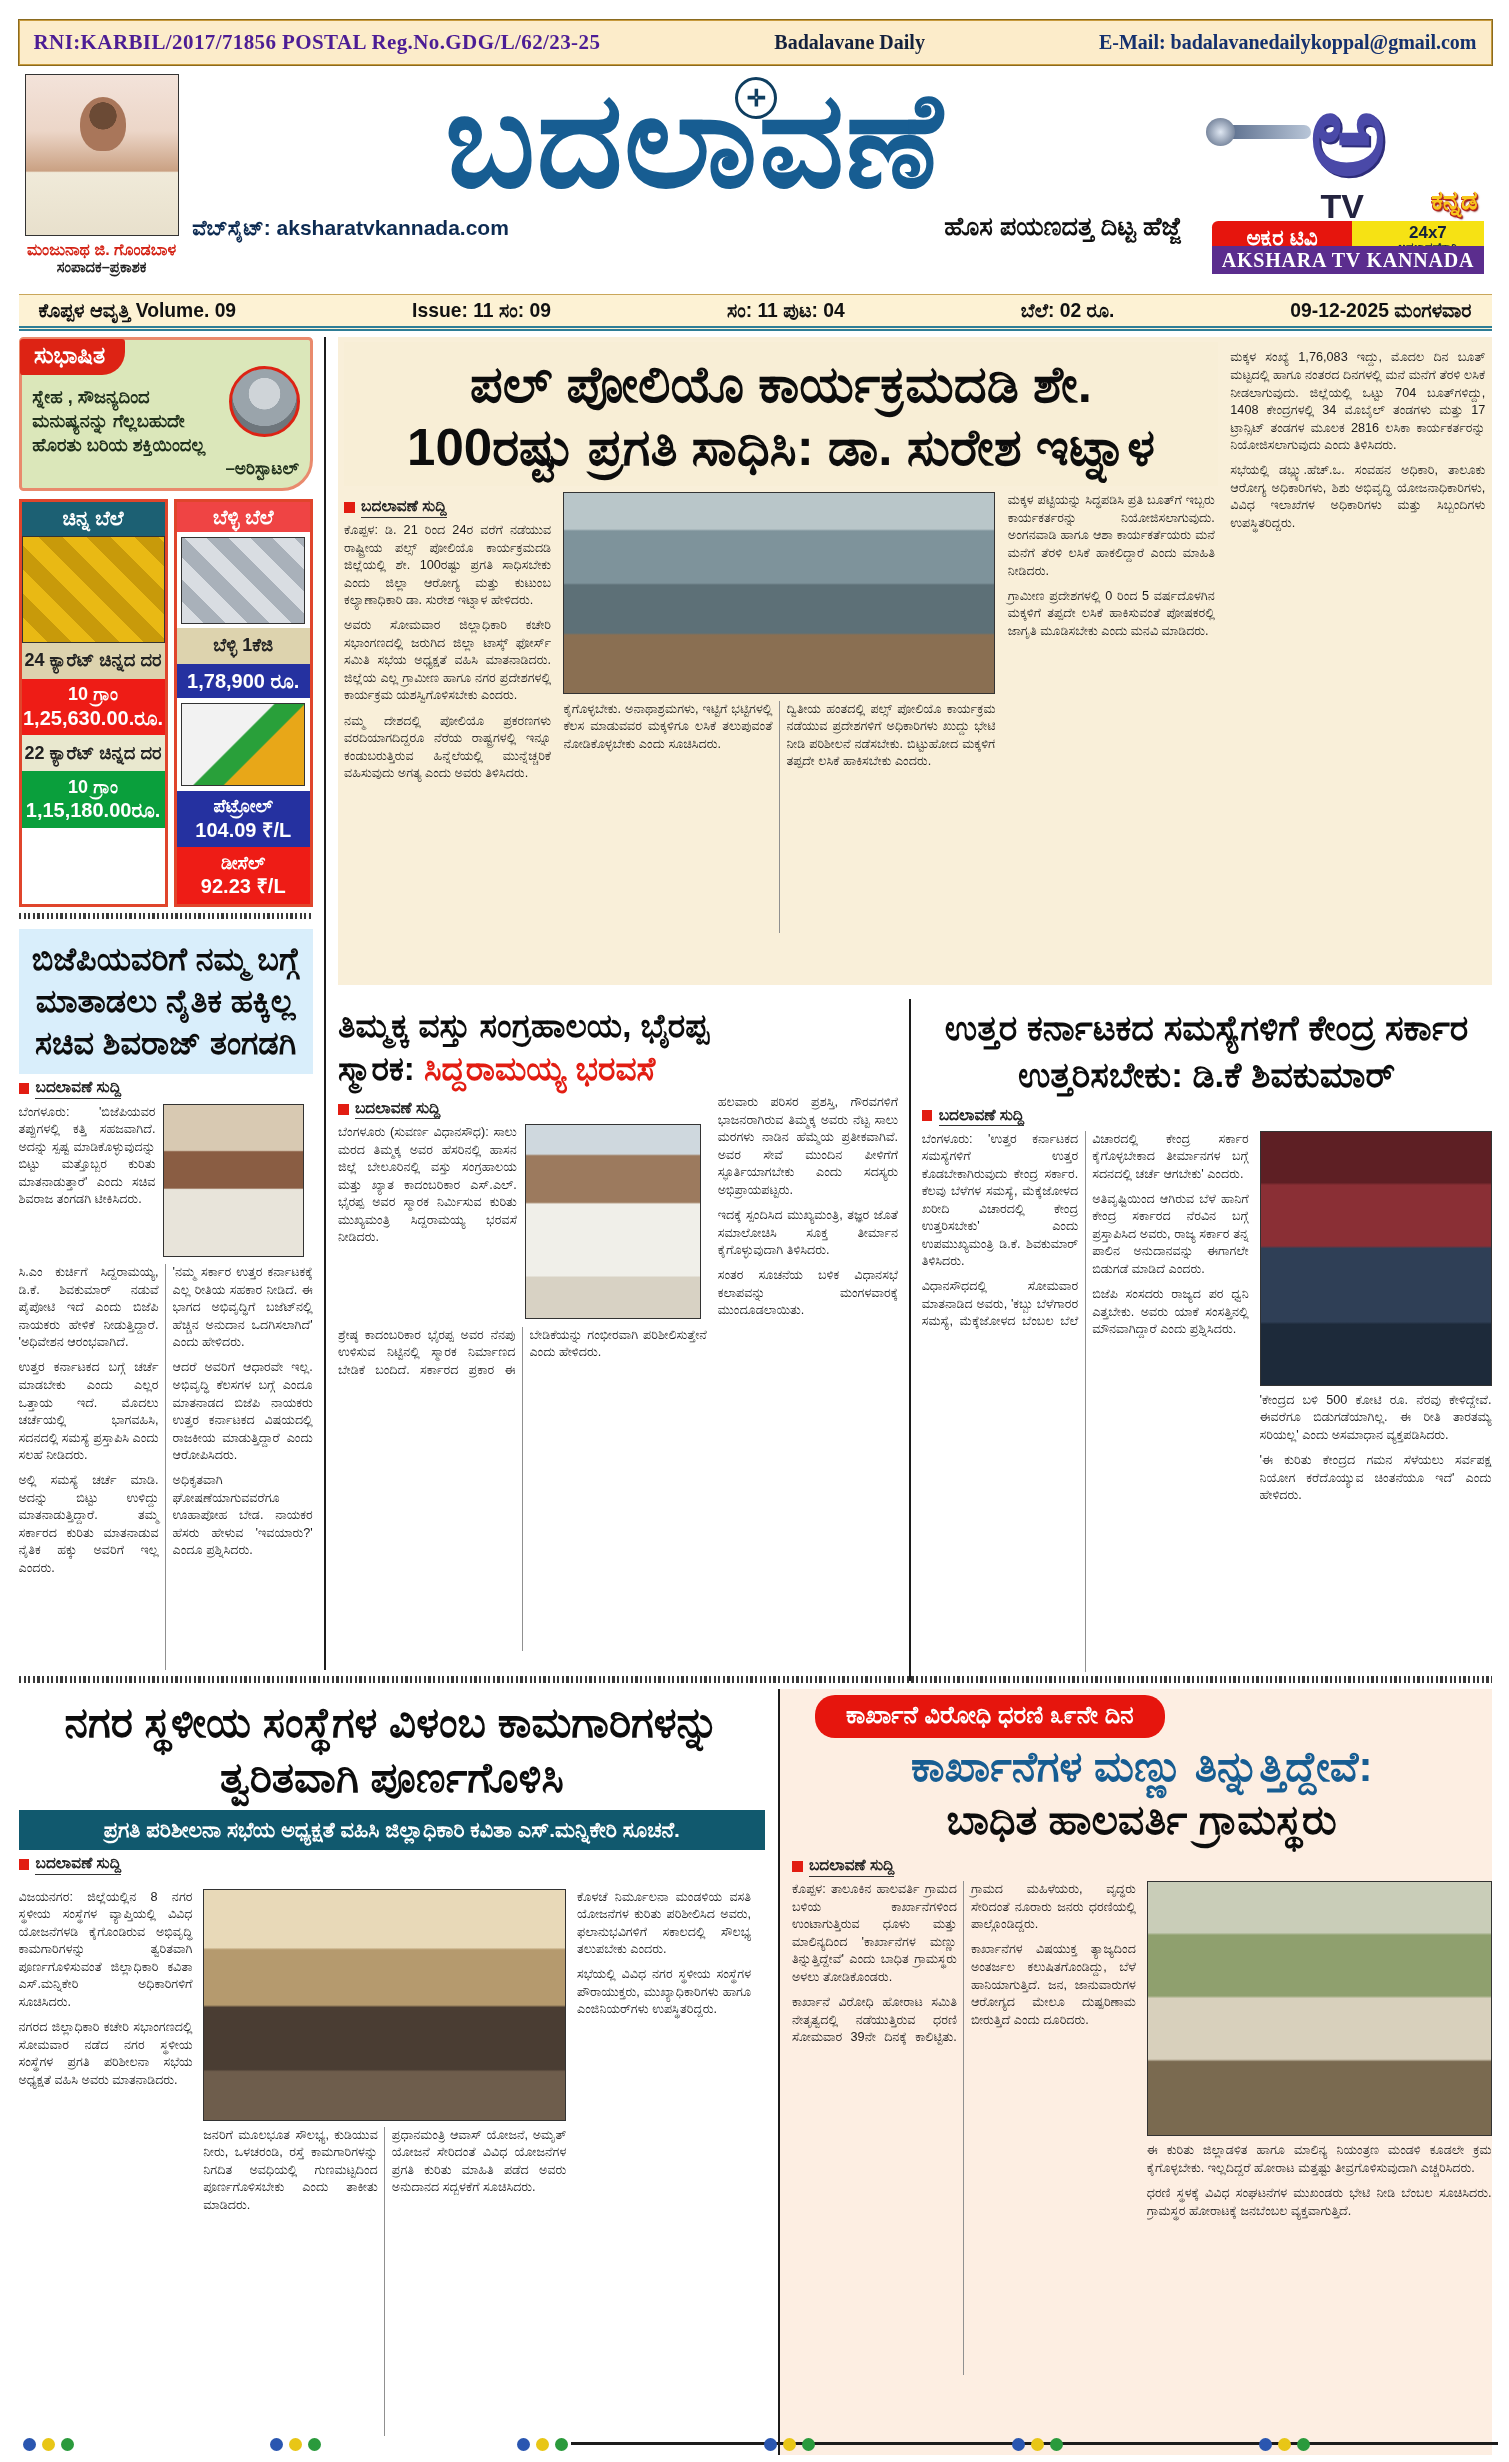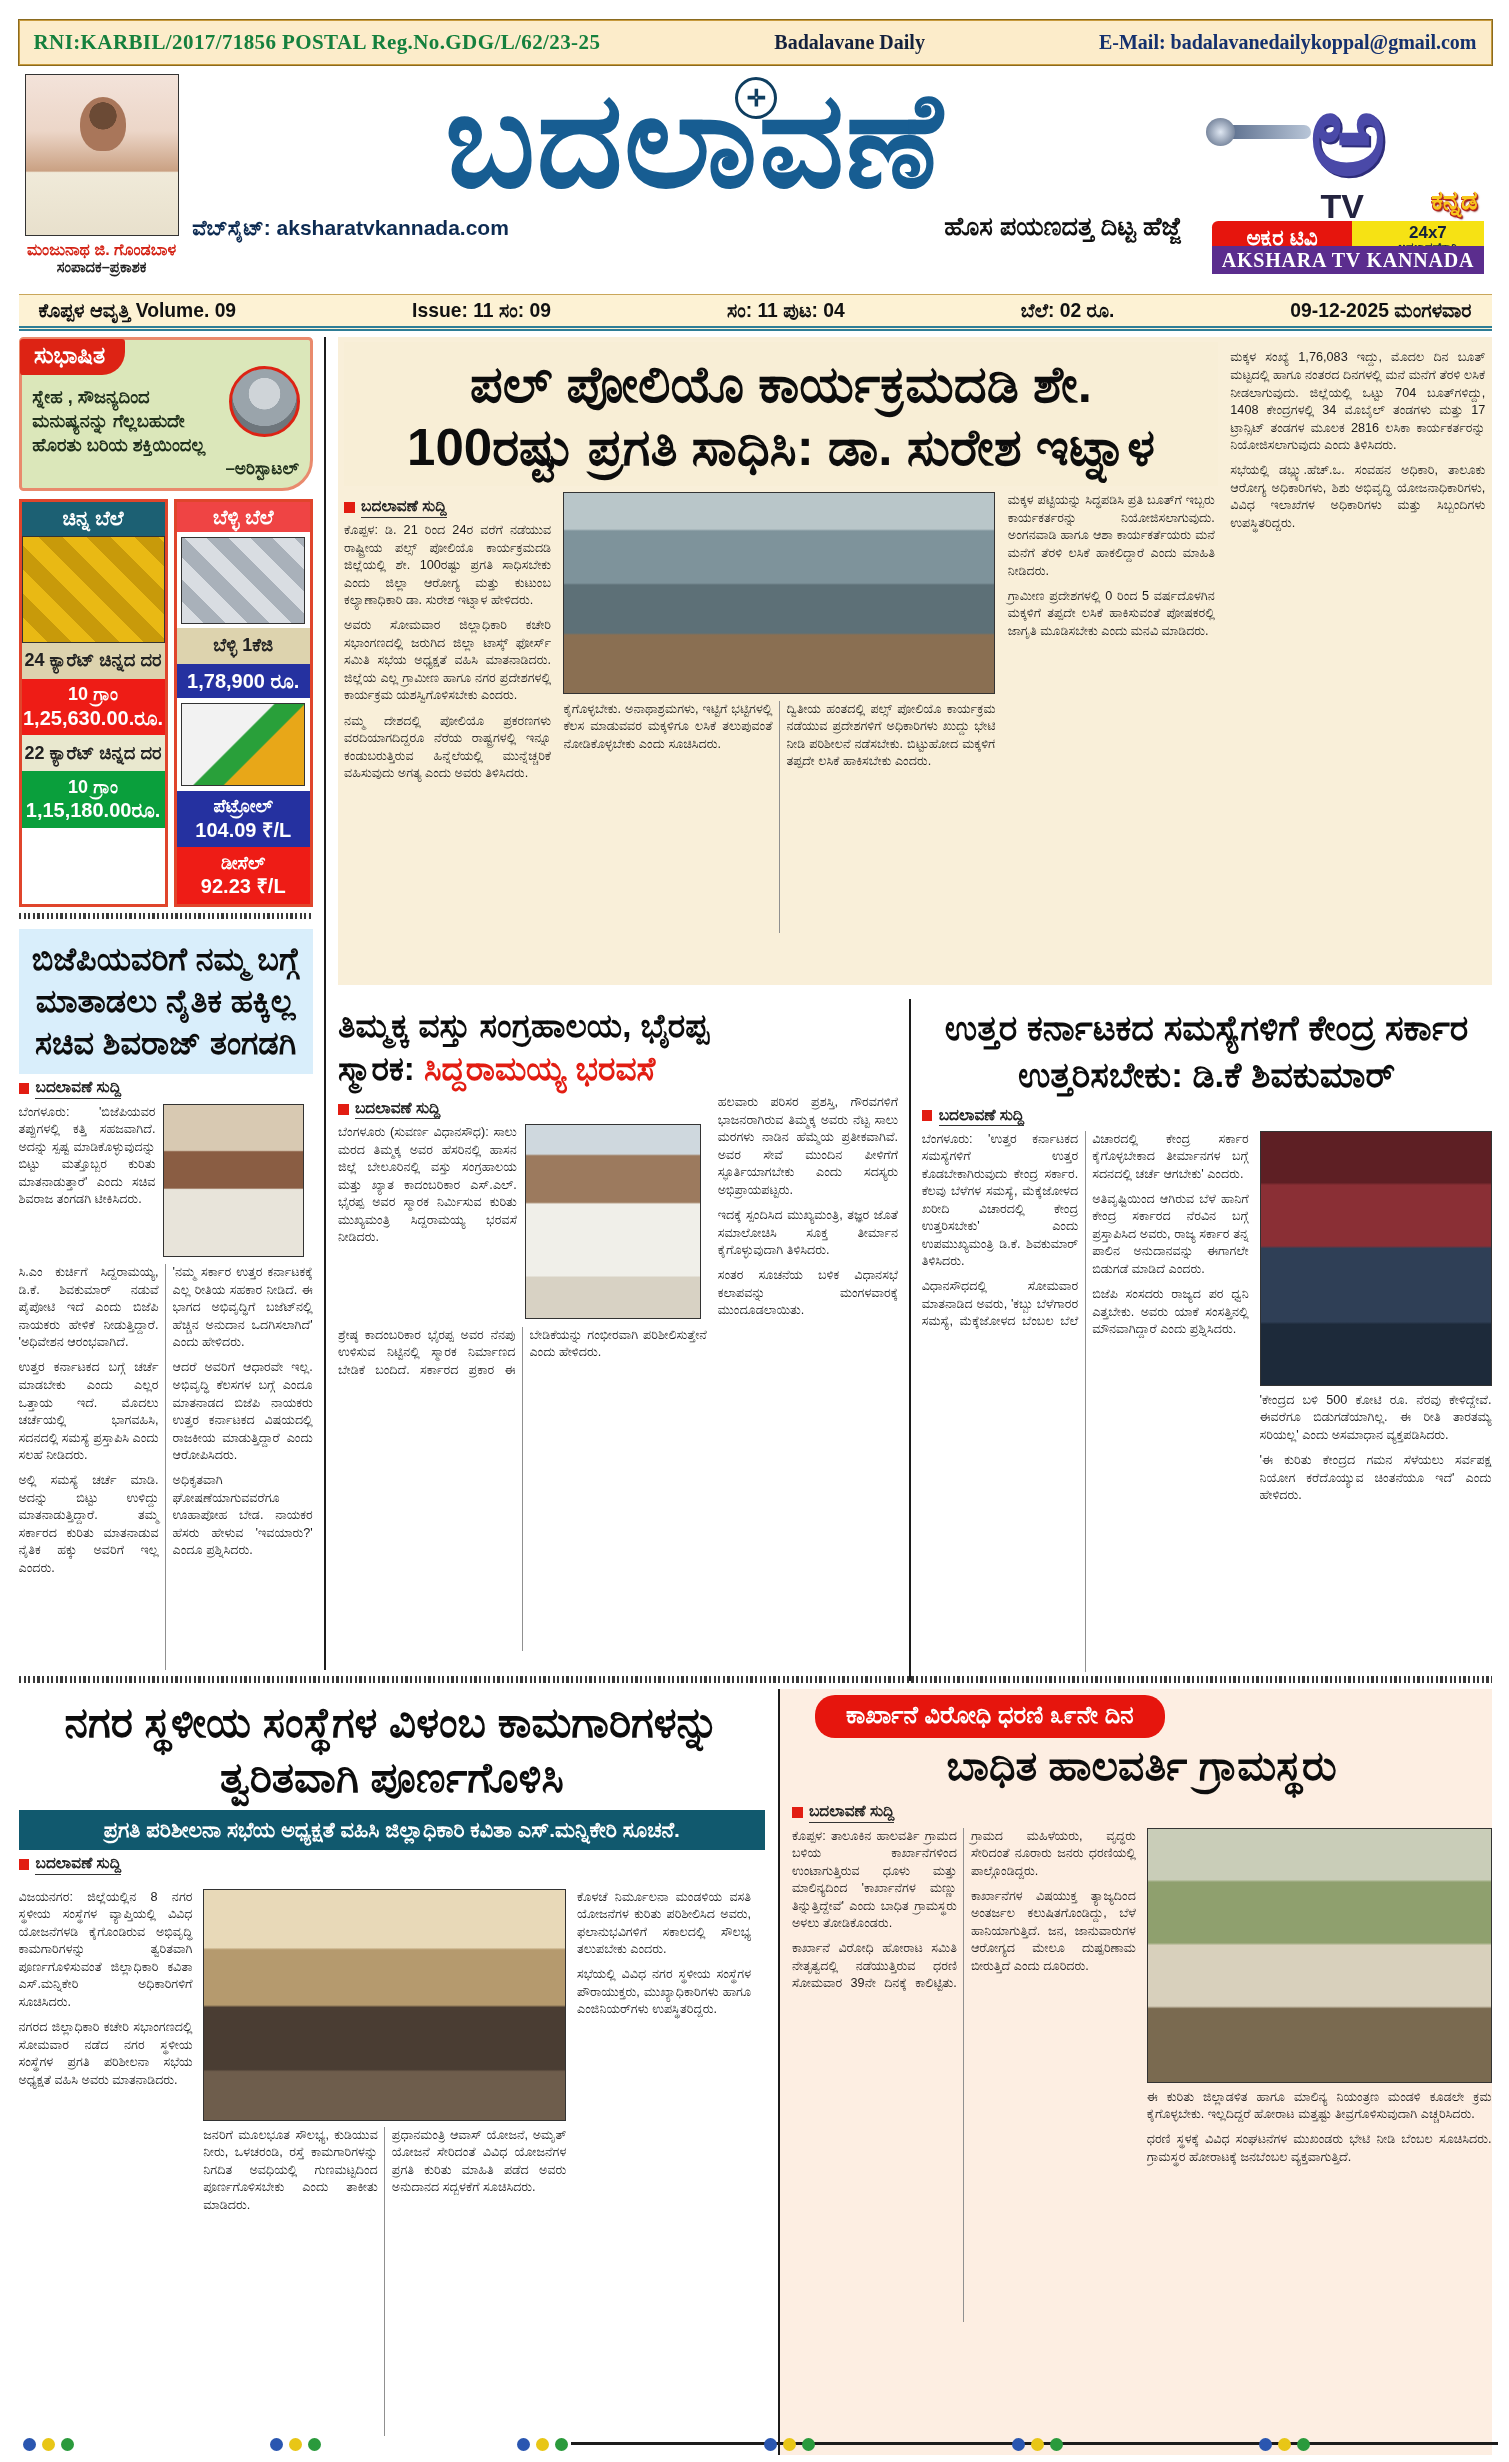--- a/index.html
+++ b/index.html
@@ -2,21 +2,21 @@
 <html style="font-size:12.4px"><head>
 <meta charset="utf-8">
 <style>
   * { margin:0; padding:0; box-sizing:border-box; }
   body { font-family:"Liberation Sans", sans-serif; background:#e8e8e8; }
   .page { width:1510px; height:2462px; background:#ffffff; margin:0 auto; position:relative; overflow:hidden; padding:0 18.5px; }
 
   
   .topbar { margin-top:20px; height:45px; background:#fcecca; border:1.5px solid #c79a3c; outline:0.8px solid #8a6a1f;
     display:flex; align-items:center; justify-content:space-between; padding:0 14px; }
-  .topbar .reg { font-family:"Liberation Serif", serif; font-weight:700; font-size:21px; color:#15803d; letter-spacing:0.4px;}
+  .topbar .reg { font-family:"Liberation Serif", serif; font-weight:700; font-size:21px; color:#4c1d95; letter-spacing:0.4px;}
   .topbar .brand { font-family:"Liberation Serif", serif; font-weight:700; font-size:20px; color:#14213d; }
   .topbar .email { font-family:"Liberation Serif", serif; font-weight:700; font-size:20px; color:#15316e; }
 
   
   .masthead { height:229px; display:flex; align-items:flex-start; padding-top:6.2px; position:relative; }
   .editor-card { width:166px; text-align:center; }
   .editor-photo { width:154px; height:162px; margin:3.1px auto 0; border:0.8px solid #caa;
      background:linear-gradient(180deg,#f3e3da 0%,#ecd6c8 35%,#caa183 60%,#f0ead9 61%,#e8e0cc 100%); position:relative;}
   .editor-photo::after{content:"";position:absolute;left:54px;top:21.6px;width:46px;height:54px;border-radius:50% 50% 45% 45%;
      background:radial-gradient(circle at 50% 35%,#6b4a35 0 32%,#a9765a 33% 100%);}
@@ -397,20 +397,21 @@
         </div>
         <div class="civic-col body-text">
           <p>ಕೊಳಚೆ ನಿರ್ಮೂಲನಾ ಮಂಡಳಿಯ ವಸತಿ ಯೋಜನೆಗಳ ಕುರಿತು ಪರಿಶೀಲಿಸಿದ ಅವರು, ಫಲಾನುಭವಿಗಳಿಗೆ ಸಕಾಲದಲ್ಲಿ ಸೌಲಭ್ಯ ತಲುಪಬೇಕು ಎಂದರು.</p>
           <p>ಸಭೆಯಲ್ಲಿ ವಿವಿಧ ನಗರ ಸ್ಥಳೀಯ ಸಂಸ್ಥೆಗಳ ಪೌರಾಯುಕ್ತರು, ಮುಖ್ಯಾಧಿಕಾರಿಗಳು ಹಾಗೂ ಎಂಜಿನಿಯರ್‌ಗಳು ಉಪಸ್ಥಿತರಿದ್ದರು.</p>
         </div>
       </div>
     </div>
 
     <div class="art-factory">
       <div class="factory-banner">ಕಾರ್ಖಾನೆ ವಿರೋಧಿ ಧರಣಿ ೩೯ನೇ ದಿನ</div>
+      <div class="factory-headline1">ಕಾರ್ಖಾನೆಗಳ ಮಣ್ಣು ತಿನ್ನುತ್ತಿದ್ದೇವೆ:</div>
       <div class="factory-headline2">ಬಾಧಿತ ಹಾಲವರ್ತಿ ಗ್ರಾಮಸ್ಥರು</div>
       <div class="byline">
         <span class="mark"></span>
         <span class="bl-text">ಬದಲಾವಣೆ ಸುದ್ದಿ</span>
       </div>
       <div class="factory-flex">
         <div class="factory-cols cols2 body-text">
           <p>ಕೊಪ್ಪಳ: ತಾಲೂಕಿನ ಹಾಲವರ್ತಿ ಗ್ರಾಮದ ಬಳಿಯ ಕಾರ್ಖಾನೆಗಳಿಂದ ಉಂಟಾಗುತ್ತಿರುವ ಧೂಳು ಮತ್ತು ಮಾಲಿನ್ಯದಿಂದ 'ಕಾರ್ಖಾನೆಗಳ ಮಣ್ಣು ತಿನ್ನುತ್ತಿದ್ದೇವೆ' ಎಂದು ಬಾಧಿತ ಗ್ರಾಮಸ್ಥರು ಅಳಲು ತೋಡಿಕೊಂಡರು.</p>
           <p>ಕಾರ್ಖಾನೆ ವಿರೋಧಿ ಹೋರಾಟ ಸಮಿತಿ ನೇತೃತ್ವದಲ್ಲಿ ನಡೆಯುತ್ತಿರುವ ಧರಣಿ ಸೋಮವಾರ 39ನೇ ದಿನಕ್ಕೆ ಕಾಲಿಟ್ಟಿತು. ಗ್ರಾಮದ ಮಹಿಳೆಯರು, ವೃದ್ಧರು ಸೇರಿದಂತೆ ನೂರಾರು ಜನರು ಧರಣಿಯಲ್ಲಿ ಪಾಲ್ಗೊಂಡಿದ್ದರು.</p>
           <p>ಕಾರ್ಖಾನೆಗಳ ವಿಷಯುಕ್ತ ತ್ಯಾಜ್ಯದಿಂದ ಅಂತರ್ಜಲ ಕಲುಷಿತಗೊಂಡಿದ್ದು, ಬೆಳೆ ಹಾನಿಯಾಗುತ್ತಿದೆ. ಜನ, ಜಾನುವಾರುಗಳ ಆರೋಗ್ಯದ ಮೇಲೂ ದುಷ್ಪರಿಣಾಮ ಬೀರುತ್ತಿದೆ ಎಂದು ದೂರಿದರು.</p>

